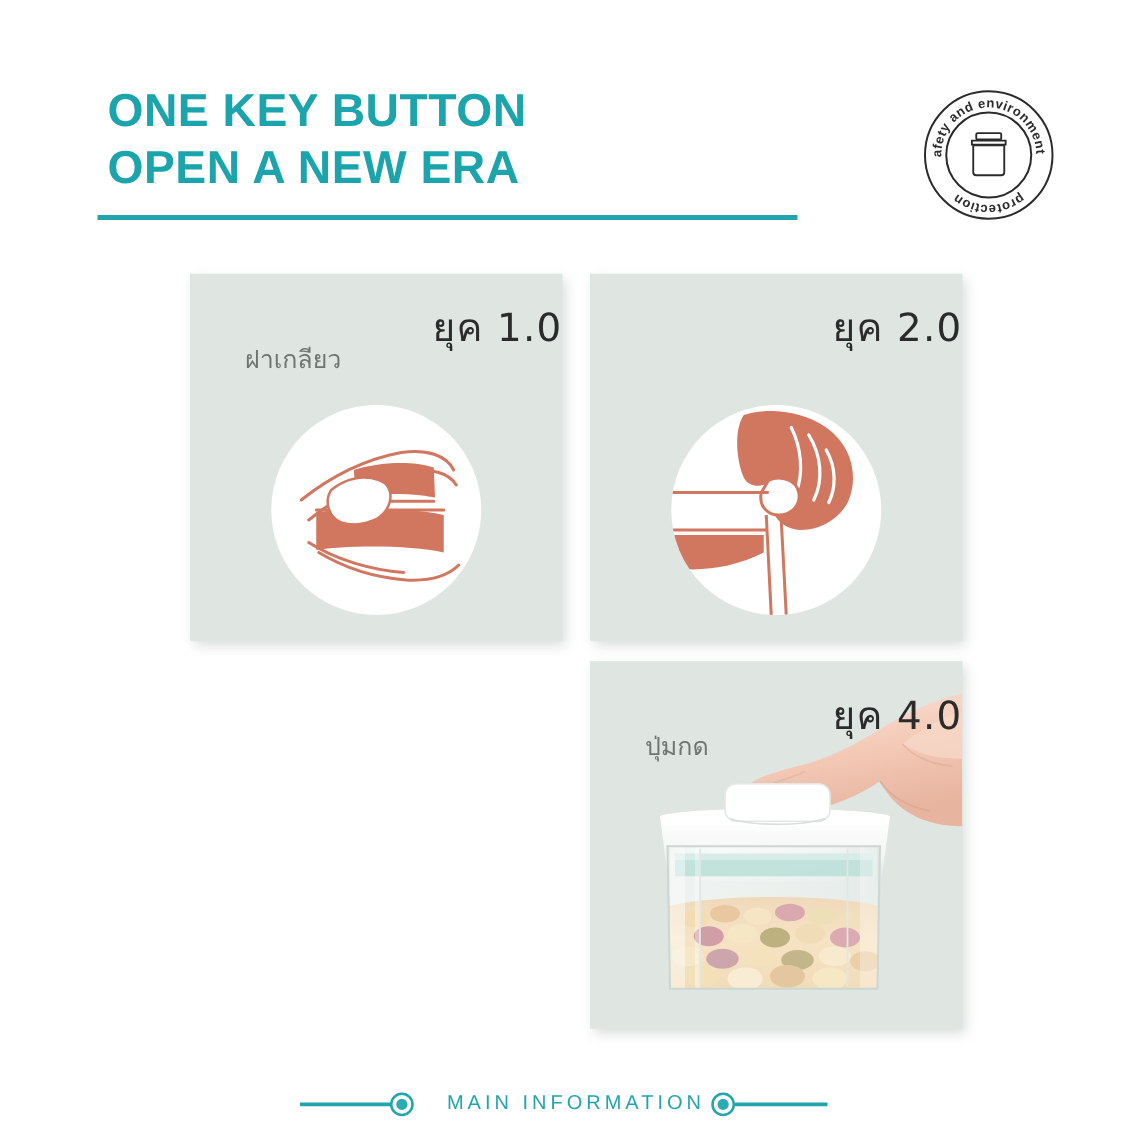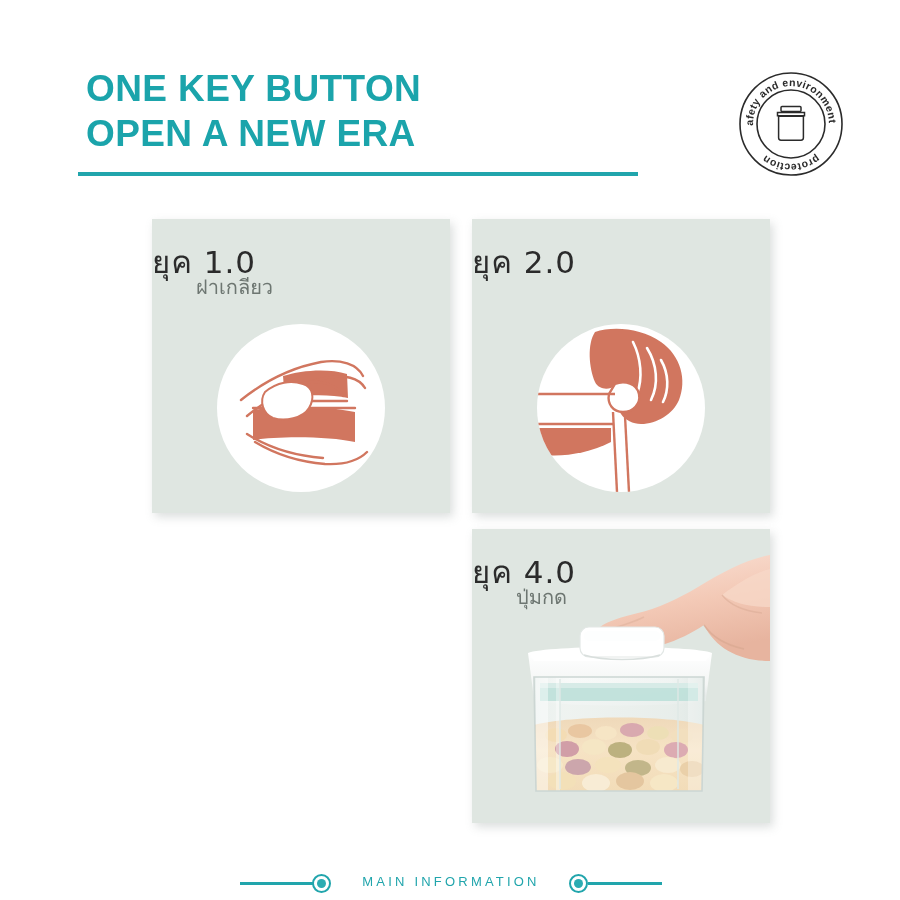--- a/index.html
+++ b/index.html
@@ -63,21 +63,21 @@
   }
   #card-1 { left: 152px; top: 203px; width: 298px; height: 294px; }
   #card-2 { left: 472px; top: 203px; width: 298px; height: 294px; }
   #card-3 { left: 152px; top: 513px; width: 298px; height: 294px; }
   #card-4 { left: 472px; top: 513px; width: 298px; height: 294px; }
 
   .card-title {
     position: absolute;
     left: 0; right: 0;
     top: 18px;
-    text-align: left;
+    text-align: right;
     color: #2b2b2b;
     font-size: 31px;
     letter-spacing: 1px;
     font-family: "DejaVu Sans", sans-serif;
   }
   .card-sub {
     position: absolute;
     left: 0; right: 0;
     top: 52px;
     text-align: left;
@@ -143,23 +143,23 @@
     border-radius: 50%;
     background: #2cacb2;
   }
   #footer-dot-left  { left: 312px; }
   #footer-dot-right { left: 569px; }
   #footer-label {
     position: absolute;
     left: 338px;
     top: 6px;
     width: 226px;
-    text-align: center;
+    text-align: right;
     color: #21a5ac;
-    font-size: 13px;
+    font-size: 16px;
     letter-spacing: 3.2px;
     font-family: "Liberation Sans", sans-serif;
   }
 </style>
 </head>
 <body>
 
 <div id="page">
 
   <div id="header-title">ONE KEY BUTTON

